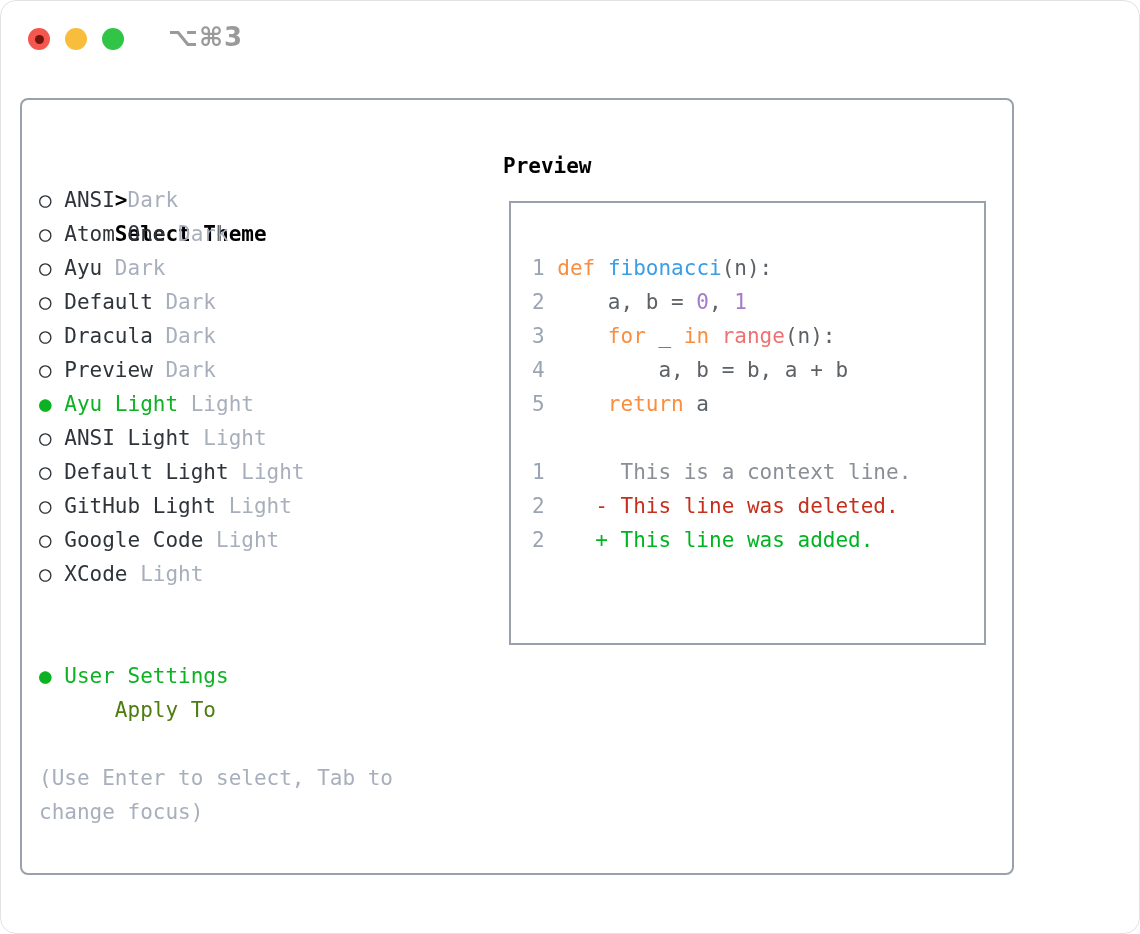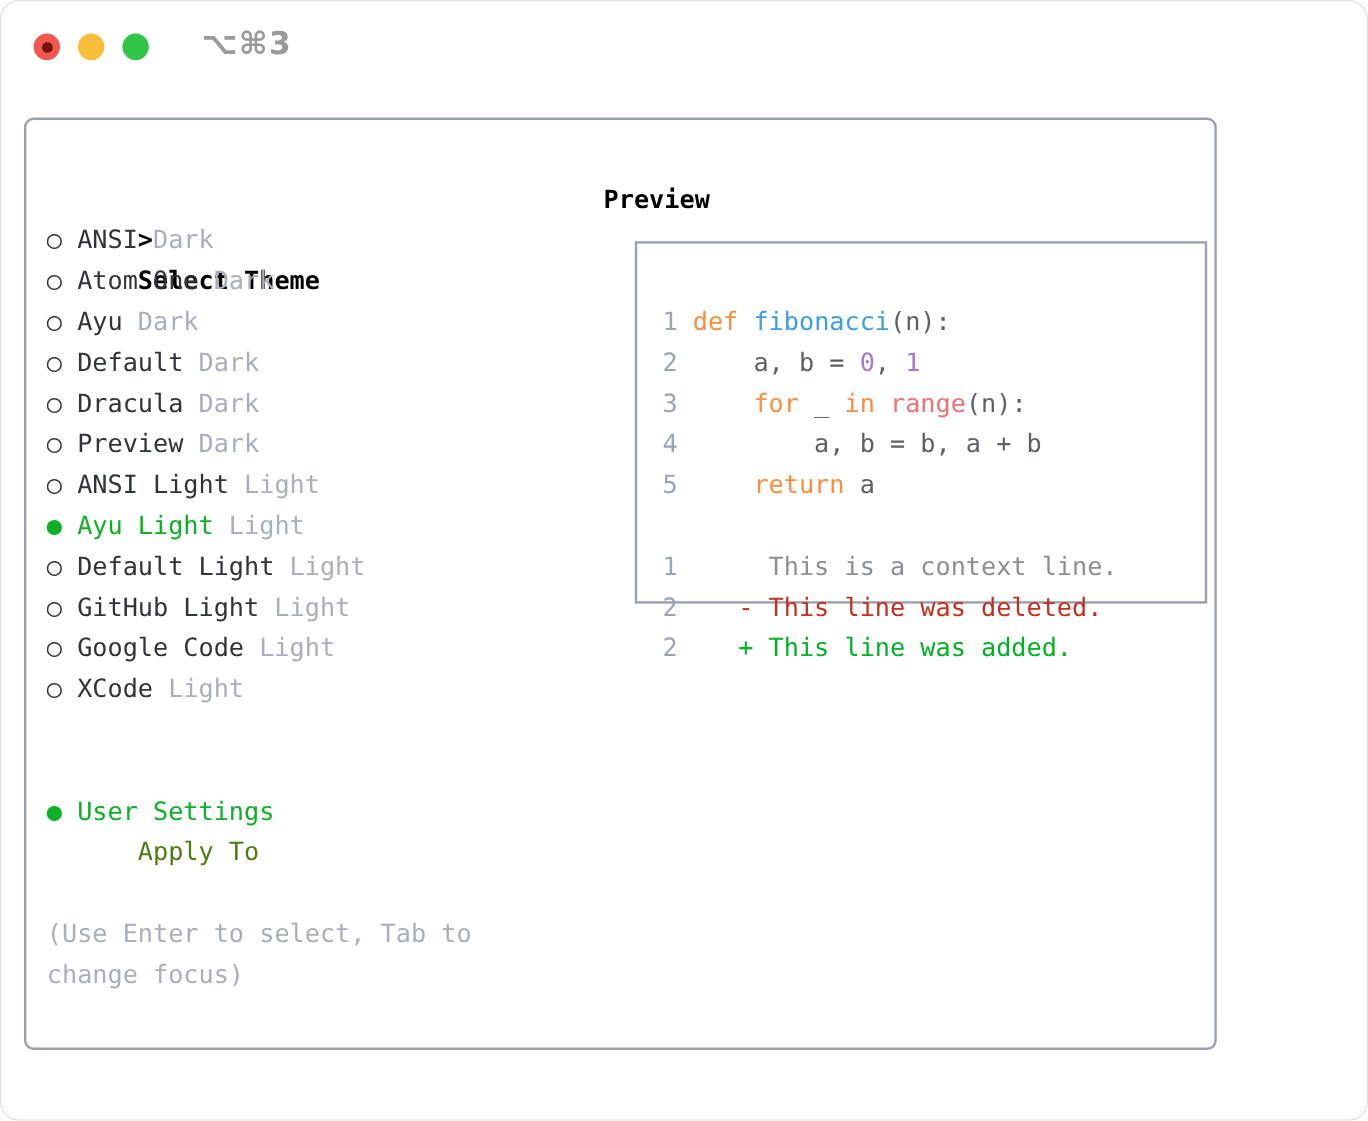--- a/index.html
+++ b/index.html
@@ -38,21 +38,21 @@
   .caret, .header-text { font-weight: bold; color: #000; }
   .variant { color: var(--muted); }
   .row.selected .marker, .row.selected .name { color: var(--accent_green); }
   #theme-list { left: 38px; top: 148px; }
   #apply-section { left: 38px; top: 624px; }
   #apply-section .header-text { font-weight: normal; color: #4d7c0f; }
   #hint { left: 38px; top: 760px; color: var(--muted); }
   
   #preview-title { left: 502px; top: 148px; font-weight: bold; color: #000; }
   .preview-box {
-    position: absolute; left: 528px; top: 200px; width: 477px; height: 302px;
+    position: absolute; left: 508px; top: 200px; width: 477px; height: 444px;
     box-sizing: border-box; border: 2px solid var(--border); background: #fff;
   }
   #code-lines { padding: 48px 0 0 21px; font-size: 21px; line-height: 34px; }
   .code-line { white-space: pre; height: 34px; color: var(--plain); }
   .gutter { display: inline-block; width: 2ch; color: var(--gutter); }
   .tok-plain    { color: var(--plain); }
   .tok-keyword  { color: var(--keyword); }
   .tok-function { color: var(--function); }
   .tok-constant { color: var(--constant); }
   .tok-markup   { color: var(--markup); }
@@ -81,22 +81,22 @@
       <span class="marker caret">&gt;</span>
       <span class="header-text">Select Theme</span>
     </div>
 
   <div class="row"><span class="marker">○</span><span class="name">ANSI</span><span class="variant"> Dark</span></div>
       <div class="row"><span class="marker">○</span><span class="name">Atom One</span><span class="variant"> Dark</span></div>
       <div class="row"><span class="marker">○</span><span class="name">Ayu</span><span class="variant"> Dark</span></div>
       <div class="row"><span class="marker">○</span><span class="name">Default</span><span class="variant"> Dark</span></div>
       <div class="row"><span class="marker">○</span><span class="name">Dracula</span><span class="variant"> Dark</span></div>
       <div class="row"><span class="marker">○</span><span class="name">Preview</span><span class="variant"> Dark</span></div>
+      <div class="row selected"><span class="marker">●</span><span class="name">Ayu Light</span><span class="variant"> Light</span></div>
       <div class="row"><span class="marker">○</span><span class="name">ANSI Light</span><span class="variant"> Light</span></div>
-      <div class="row selected"><span class="marker">●</span><span class="name">Ayu Light</span><span class="variant"> Light</span></div>
       <div class="row"><span class="marker">○</span><span class="name">Default Light</span><span class="variant"> Light</span></div>
       <div class="row"><span class="marker">○</span><span class="name">GitHub Light</span><span class="variant"> Light</span></div>
       <div class="row"><span class="marker">○</span><span class="name">Google Code</span><span class="variant"> Light</span></div>
       <div class="row"><span class="marker">○</span><span class="name">XCode</span><span class="variant"> Light</span></div>
     </div>
 
   <div class="mono-block" id="apply-section">
     <div class="row">
       <span class="marker"></span>
       <span class="header-text">Apply To</span>

